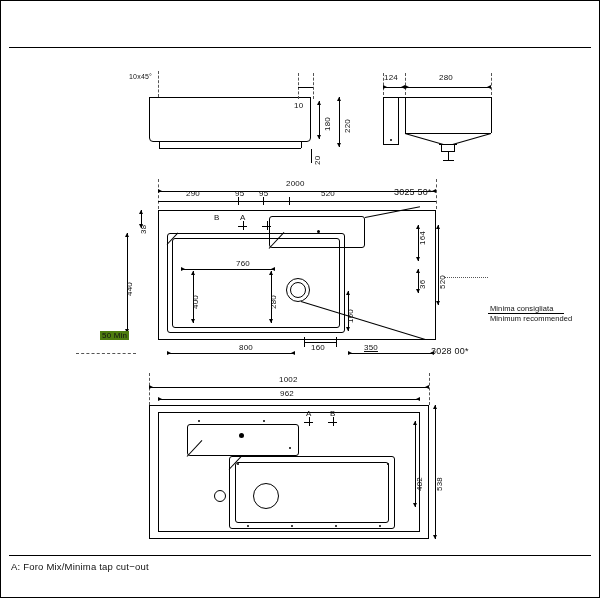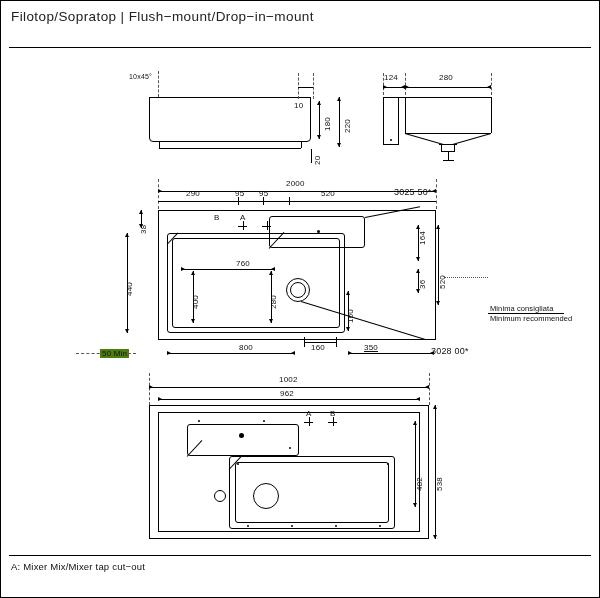--- a/index.html
+++ b/index.html
@@ -41,21 +41,20 @@
   .arrowU{border-bottom:4px solid #000;}
   .arrowD{border-top:4px solid #000;}
 
   .hrule{position:absolute;height:1px;background:#000;left:8px;right:8px;}
 </style>
 </head>
 <body>
 
 <div id="sheet">
 
-  <div class="t hdr" style="left:10px;top:8px;">Filotop/Sopratop  |  Flush−mount/Drop−in−mount</div>
   <div class="hrule" style="top:46px;"></div>
 
   <div>
 
     <div class="rect" style="left:148px;top:96px;width:162px;height:45px;border-radius:0 0 4px 4px;"></div>
     <div class="ln h" style="left:148px;top:96px;width:162px;"></div>
 
     <div class="ln h" style="left:158px;top:147px;width:142px;"></div>
     <div class="ln v" style="left:158px;top:141px;height:6px;"></div>
     <div class="ln v" style="left:300px;top:141px;height:6px;"></div>
@@ -168,21 +167,21 @@
     <div class="arrowU" style="left:268px;top:270px;"></div>
     <div class="arrowD" style="left:268px;top:318px;"></div>
     <div class="t dim vert" style="left:268px;top:308px;">280</div>
 
     <div class="ln v" style="left:347px;top:290px;height:40px;"></div>
     <div class="arrowU" style="left:345px;top:290px;"></div>
     <div class="arrowD" style="left:345px;top:326px;"></div>
     <div class="t dim vert" style="left:345px;top:322px;">160</div>
 
     <div class="dash-h" style="left:75px;top:352px;width:60px;"></div>
-    <div class="t dim" style="left:99px;top:348px;background:#4d7c0f;padding:0 2px;">50 Min</div>
+    <div class="t dim" style="left:99px;top:330px;background:#4d7c0f;padding:0 2px;">50 Min</div>
 
     <div class="ln h" style="left:166px;top:352px;width:128px;"></div>
     <div class="arrowR" style="left:166px;top:350px;"></div>
     <div class="arrowL" style="left:290px;top:350px;"></div>
     <div class="t dim" style="left:238px;top:342px;">800</div>
 
     <div class="ln h" style="left:303px;top:341px;width:32px;"></div>
     <div class="ln v" style="left:303px;top:336px;height:10px;"></div>
     <div class="ln v" style="left:335px;top:336px;height:10px;"></div>
     <div class="t dim" style="left:310px;top:342px;">160</div>
@@ -266,15 +265,15 @@
     <div class="arrowD" style="left:412px;top:502px;"></div>
     <div class="t dim vert" style="left:414px;top:490px;">482</div>
 
     <div class="ln v" style="left:434px;top:404px;height:134px;"></div>
     <div class="arrowU" style="left:432px;top:404px;"></div>
     <div class="arrowD" style="left:432px;top:534px;"></div>
     <div class="t dim vert" style="left:434px;top:490px;">538</div>
   </div>
 
   <div class="hrule" style="top:554px;"></div>
-  <div class="t legend" style="left:10px;top:560px;">A: Mixer Mix/Mixer tap cut−out</div>
+  <div class="t legend" style="left:10px;top:560px;">A: Foro Mix/Minima tap cut−out</div>
 
 </div>
 
 </body></html>

